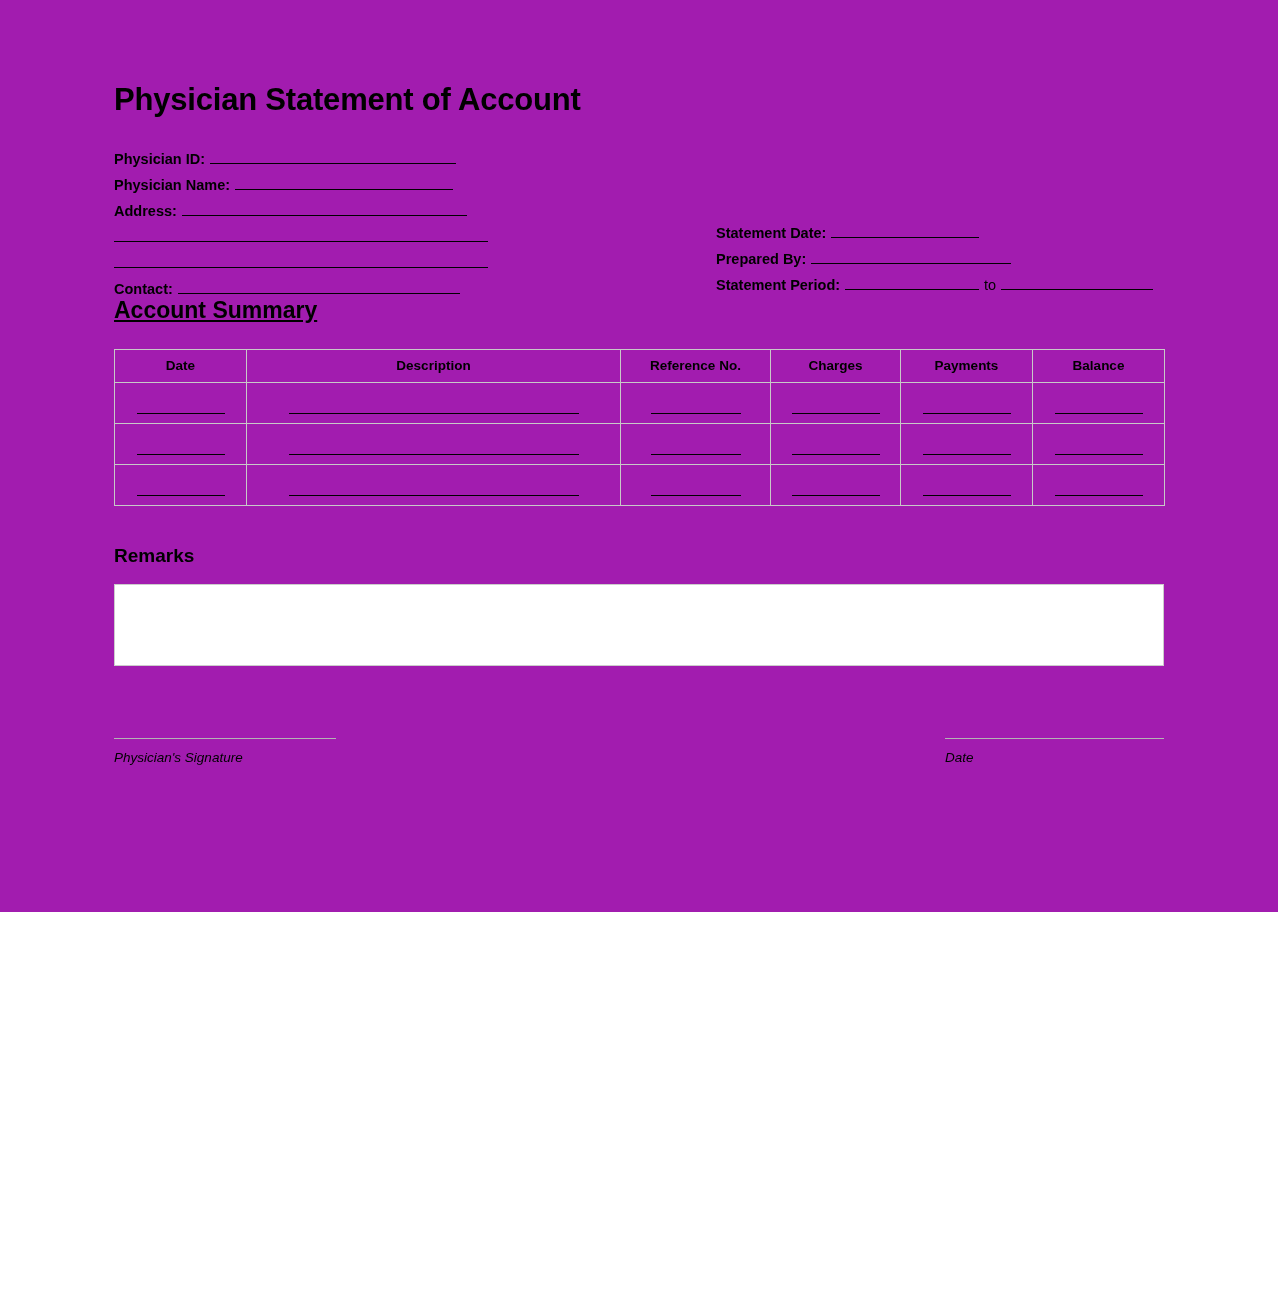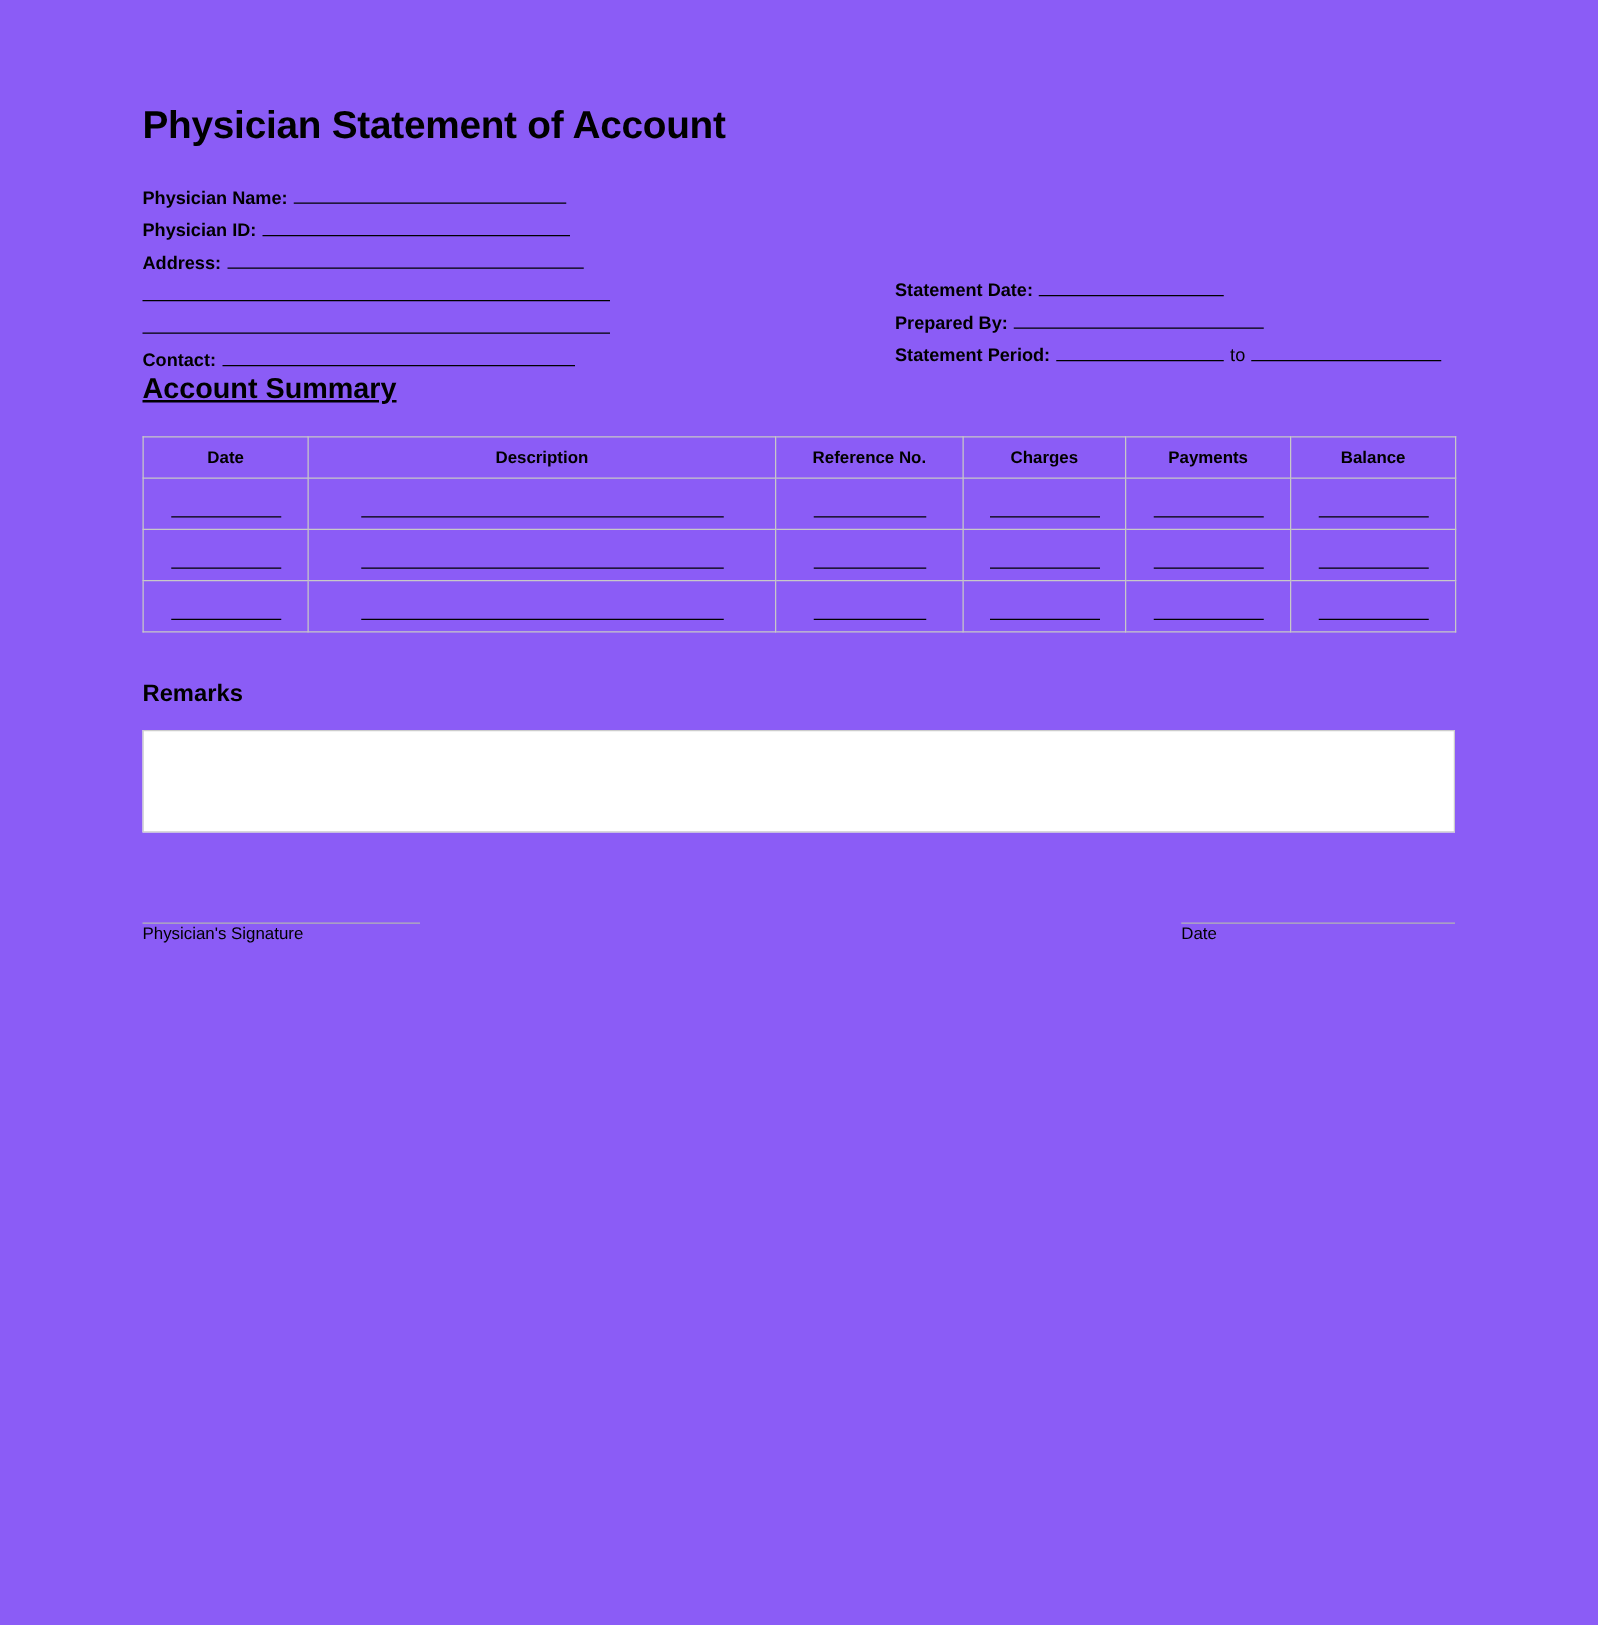--- a/index.html
+++ b/index.html
@@ -11,24 +11,24 @@
   body {
     width: 1278px;
     height: 1300px;
     font-family: "Liberation Sans", sans-serif;
     color: #000000;
     -webkit-font-smoothing: antialiased;
   }
   .page {
     position: relative;
     width: 1278px;
-    height: 1300px;
+    height: 912px;
     box-sizing: border-box;
     padding: 82px 114px 0 114px;
-    background: #8b5cf6;
+    background: #a21caf;
   }
 
   
   .doc-title {
     font-size: 31px;
     font-weight: bold;
     line-height: 1.15;
     margin: 0 0 28px 0;
     letter-spacing: -0.2px;
   }
@@ -172,41 +172,43 @@
   .sig-block.left  { left: 0;    width: 222px; }
   .sig-block.right { left: 831px; width: 219px; }
   .sig-line {
     border-top: 1px solid #b4b4b4;
     height: 0;
     width: 100%;
   }
   .sig-label {
     font-size: 13.5px;
     font-weight: normal;
+    margin-top: 11px;
     line-height: 1.2;
     white-space: nowrap;
+    font-style: italic;
   }
 </style>
 </head>
 <body>
 
 <div class="page">
 
   <h1 class="doc-title">Physician Statement of Account</h1>
 
   <div class="header-area">
 
     <div class="col-left">
 
       <div class="field-row">
+        <span>Physician ID:</span><span class="blank b-id"></span>
+      </div>
+
+      <div class="field-row">
         <span>Physician Name:</span><span class="blank b-name"></span>
-      </div>
-
-      <div class="field-row">
-        <span>Physician ID:</span><span class="blank b-id"></span>
       </div>
 
       <div class="field-row">
         <span>Address:</span><span class="blank b-addr"></span>
       </div>
 
       <div class="field-row">
         <span class="blank b-full"></span>
       </div>
 

